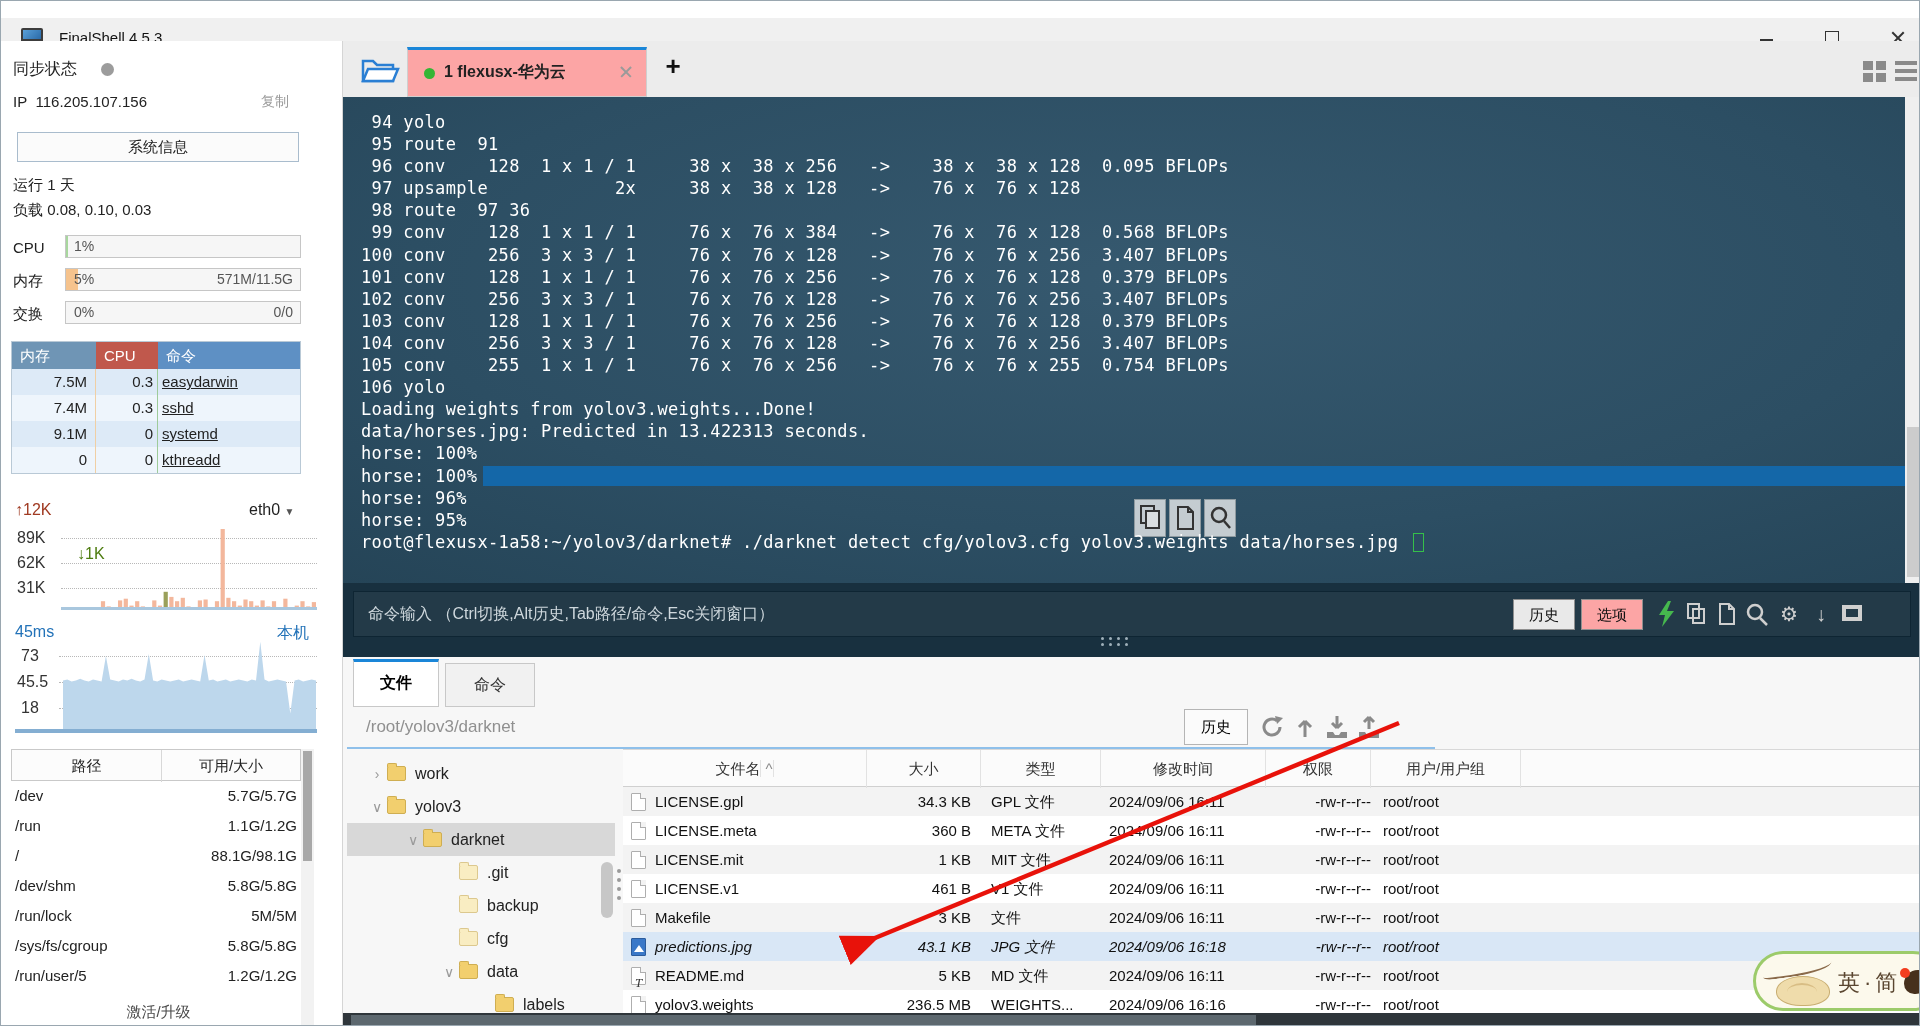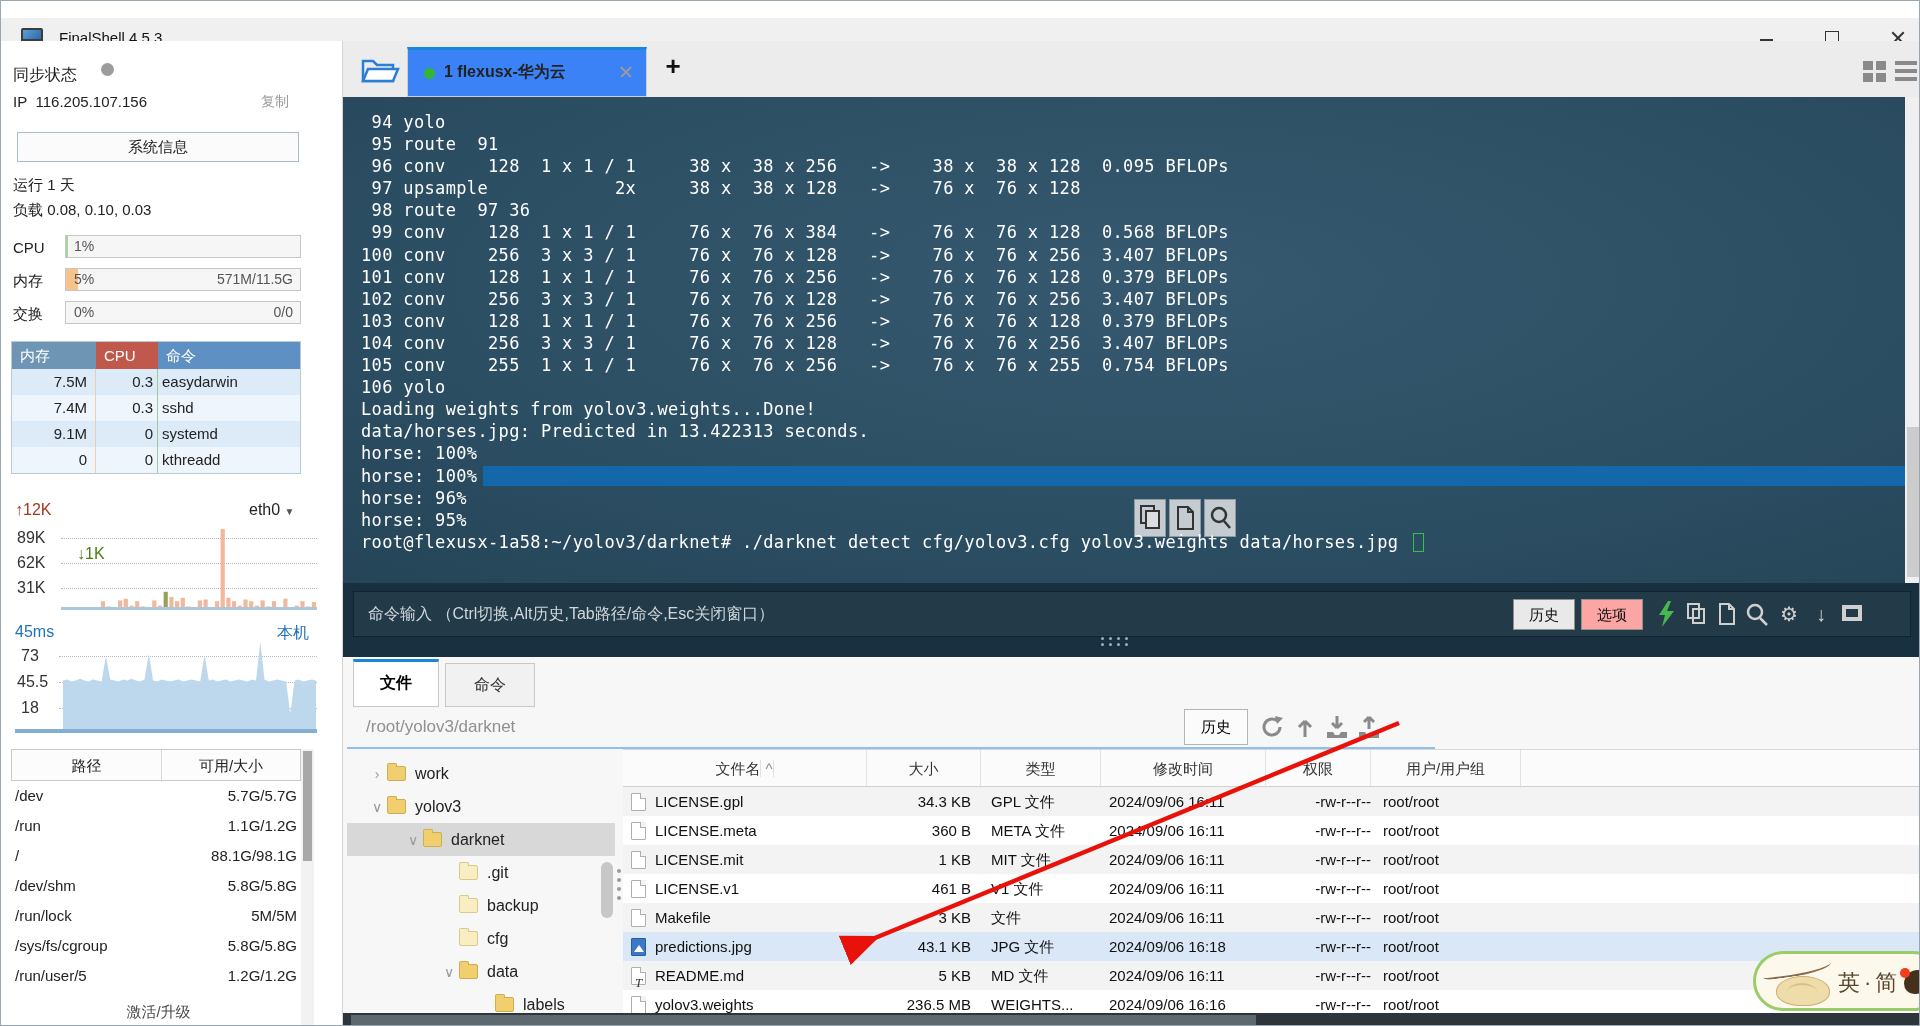--- a/index.html
+++ b/index.html
@@ -17,21 +17,21 @@
   .app-icon .base { position:absolute; left:4px; top:18px; width:14px; height:2px; background:#888; }
   .app-title { left:58px; top:11px; font-size:15px; color:#111; }
   .winbtn { top:12px; width:34px; height:18px; cursor:default; }
   .winbtn .bar { position:absolute; left:10px; top:9px; width:13px; height:2px; background:#333; }
   .winbtn .box { position:absolute; left:10px; top:1px; width:14px; height:14px; border:1.5px solid #333; }
   .winbtn .x1,.winbtn .x2 { position:absolute; left:9px; top:7px; width:16px; height:1.8px; background:#333; }
   .winbtn .x1 { transform:rotate(45deg);} .winbtn .x2 { transform:rotate(-45deg);}
 
   
   .sidebar { left:0; top:40px; width:342px; height:986px; background:#fff; border-right:1px solid #d5d5d5; font-size:15px; color:#222; }
-  .sync-row { left:12px; top:22px; height:24px; line-height:24px; font-size:16px; }
+  .sync-row { left:12px; top:16px; height:24px; line-height:24px; font-size:16px; }
   .sync-dot { left:100px; top:22px; width:13px; height:13px; border-radius:50%; background:#9c9c9c; }
   .ip-row { left:12px; top:52px; font-size:15px; }
   .copy-link { left:260px; top:52px; font-size:14px; color:#999; cursor:pointer; }
   .sysinfo-btn { left:16px; top:91px; width:282px; height:30px; background:#fbfbfb; border:1px solid #a9bccd; text-align:center; line-height:28px; font-size:15px; cursor:pointer; }
   .uptime { left:12px; top:135px; }
   .loadavg { left:12px; top:160px; }
   .gauge-label { left:12px; width:48px; }
   .gauge { left:64px; width:236px; height:23px; background:#f6f6f6; border:1px solid #c6c6c6; }
   .gauge .fill { position:absolute; left:0; top:0; bottom:0; }
   .gauge .pct { position:absolute; left:8px; top:2px; font-size:14px; color:#555; }
@@ -42,21 +42,21 @@
   .phead { height:27px; line-height:27px; color:#fff; font-size:15px; }
   .phead span { padding-left:8px; }
   .phead span:nth-child(1){ background:#6f95b5; }
   .phead span:nth-child(2){ background:#c0584c; }
   .phead span:nth-child(3){ background:#5e90c4; }
   .pbody { height:26px; line-height:26px; font-size:15px; }
   .pbody:nth-child(even){ background:#eef5fc; }
   .pbody:nth-child(odd){ background:#ddeaf7; }
   .pbody span:nth-child(1){ text-align:right; padding-right:8px; border-right:1px solid #f0cfa4; }
   .pbody span:nth-child(2){ text-align:right; padding-right:4px; border-right:1px solid #9ecb9a; }
-  .pbody span:nth-child(3){ padding-left:4px; }
+  .pbody span:nth-child(3){ padding-left:4px;text-decoration:underline; }
 
   .net-up { left:14px; top:460px; color:#a03a22; font-size:16px; }
   .net-down { left:76px; top:460px; color:#4d7c0f; font-size:16px;margin-top:44px; }
   .net-iface { left:248px; top:460px; color:#222; font-size:16px; cursor:pointer; }
   .grid-line { border-top:1px dotted #b8b8b8; height:0; }
   .tick { width:40px; text-align:left; font-size:16px; color:#333; }
   .net-baseline { left:60px; top:566px; width:256px; height:3px; background:#a9c7de; }
   .ping-value { left:14px; top:582px; color:#2272b8; font-size:16px; }
   .ping-host { left:276px; top:582px; color:#2272b8; font-size:16px; }
   .ping-baseline { left:14px; top:688px; width:302px; height:4px; background:#84aed2; }
@@ -68,21 +68,21 @@
   .drow { display:grid; grid-template-columns:150px 1fr; height:30px; line-height:30px; }
   .drow span:first-child { padding-left:4px; }
   .drow span:last-child { text-align:right; padding-right:4px; }
   .side-scroll { left:300px; top:708px; width:13px; height:277px; background:#f2f2f2; }
   .side-thumb { position:absolute; left:2px; top:2px; width:9px; height:110px; background:#a8a8a8; }
   .activate { left:0px; top:962px; width:315px; text-align:center; color:#4a4a4a; font-size:15px; cursor:pointer; }
 
   
   .tabbar { left:342px; top:40px; width:1578px; height:56px; background:#ececec; }
   .openfolder-btn { left:14px; top:8px; width:44px; height:40px; cursor:pointer; }
-  .tab { left:64px; top:6px; width:240px; height:50px; background:#3b82f6; border:1px solid #cfcfcf; border-top:3px solid #1a86d8; cursor:pointer; }
+  .tab { left:64px; top:6px; width:240px; height:50px; background:#fca5a5; border:1px solid #cfcfcf; border-top:3px solid #1a86d8; cursor:pointer; }
   .tab-dot { position:absolute; left:16px; top:18px; width:11px; height:11px; border-radius:50%; background:#35b535; }
   .tab-label { position:absolute; left:36px; top:12px; font-size:16px; font-weight:bold; color:#222; }
   .tab-close { position:absolute; right:12px; top:14px; width:16px; height:16px; cursor:pointer; }
   .tab-close .x1,.tab-close .x2 { position:absolute; left:1px; top:7px; width:14px; height:1.6px; background:#9a9a9a; }
   .tab-close .x1{transform:rotate(45deg);} .tab-close .x2{transform:rotate(-45deg);}
   .newtab-btn { left:316px; top:12px; width:28px; height:28px; font-size:26px; font-weight:bold; color:#111; text-align:center; line-height:26px; cursor:pointer; }
   .view-grid { left:1520px; top:20px; width:24px; height:22px; cursor:pointer; }
   .view-grid i { position:absolute; width:10px; height:9px; background:#8a8a8a; }
   .view-list { left:1552px; top:20px; width:24px; height:22px; cursor:pointer; }
   .view-list i { position:absolute; left:0; width:22px; height:4px; background:#8a8a8a; }
@@ -135,21 +135,21 @@
   .panel-dots { left:273px; top:212px; width:6px; height:40px; }
   .panel-dots i { position:absolute; left:1px; width:4px; height:4px; border-radius:50%; background:#9a9a9a; }
 
   .flist { left:280px; top:92px; width:1298px; height:264px; overflow:hidden; font-size:15px; color:#111; }
   .fl-grid { display:grid; grid-template-columns:244px 114px 120px 165px 105px 150px 1fr; }
   .fl-head { height:38px; line-height:38px; background:#fbfbfb; border-top:1px solid #d8d8d8; border-bottom:1px solid #d0d0d0; color:#333; }
   .fl-head span { text-align:center; border-right:1px solid #e2e2e2; }
   .fl-row { height:29px; line-height:29px; }
   .fl-row:nth-child(odd) { background:#f3f3f3; }
   .fl-row:nth-child(even) { background:#ffffff; }
-  .fl-row.hl { background:#d9e7f6; }
+  .fl-row.hl { background:#d9e7f6;font-style:italic; }
   .fl-row span:nth-child(1) { padding-left:8px; display:flex; align-items:center; gap:9px; overflow:hidden; }
   .fl-row span:nth-child(2) { text-align:right; padding-right:10px; }
   .fl-row span:nth-child(3) { padding-left:10px; }
   .fl-row span:nth-child(4) { padding-left:8px; }
   .fl-row span:nth-child(5) { text-align:right; }
   .fl-row span:nth-child(6) { padding-left:12px; }
   .fico { flex:0 0 15px; position:relative; width:15px; height:18px; background:#fff; border:1px solid #aeaeae; border-radius:1px; }
   .fico::after { content:""; position:absolute; right:-1px; top:-1px; width:5px; height:5px; background:#f3f3f3; border-left:1px solid #aeaeae; border-bottom:1px solid #aeaeae; }
   .fico.img { background:#3a78c8; border-color:#2c5c9c; }
   .fico.img::before { content:""; position:absolute; left:2px; bottom:3px; border-left:5px solid transparent; border-right:5px solid transparent; border-bottom:7px solid #fff; }

